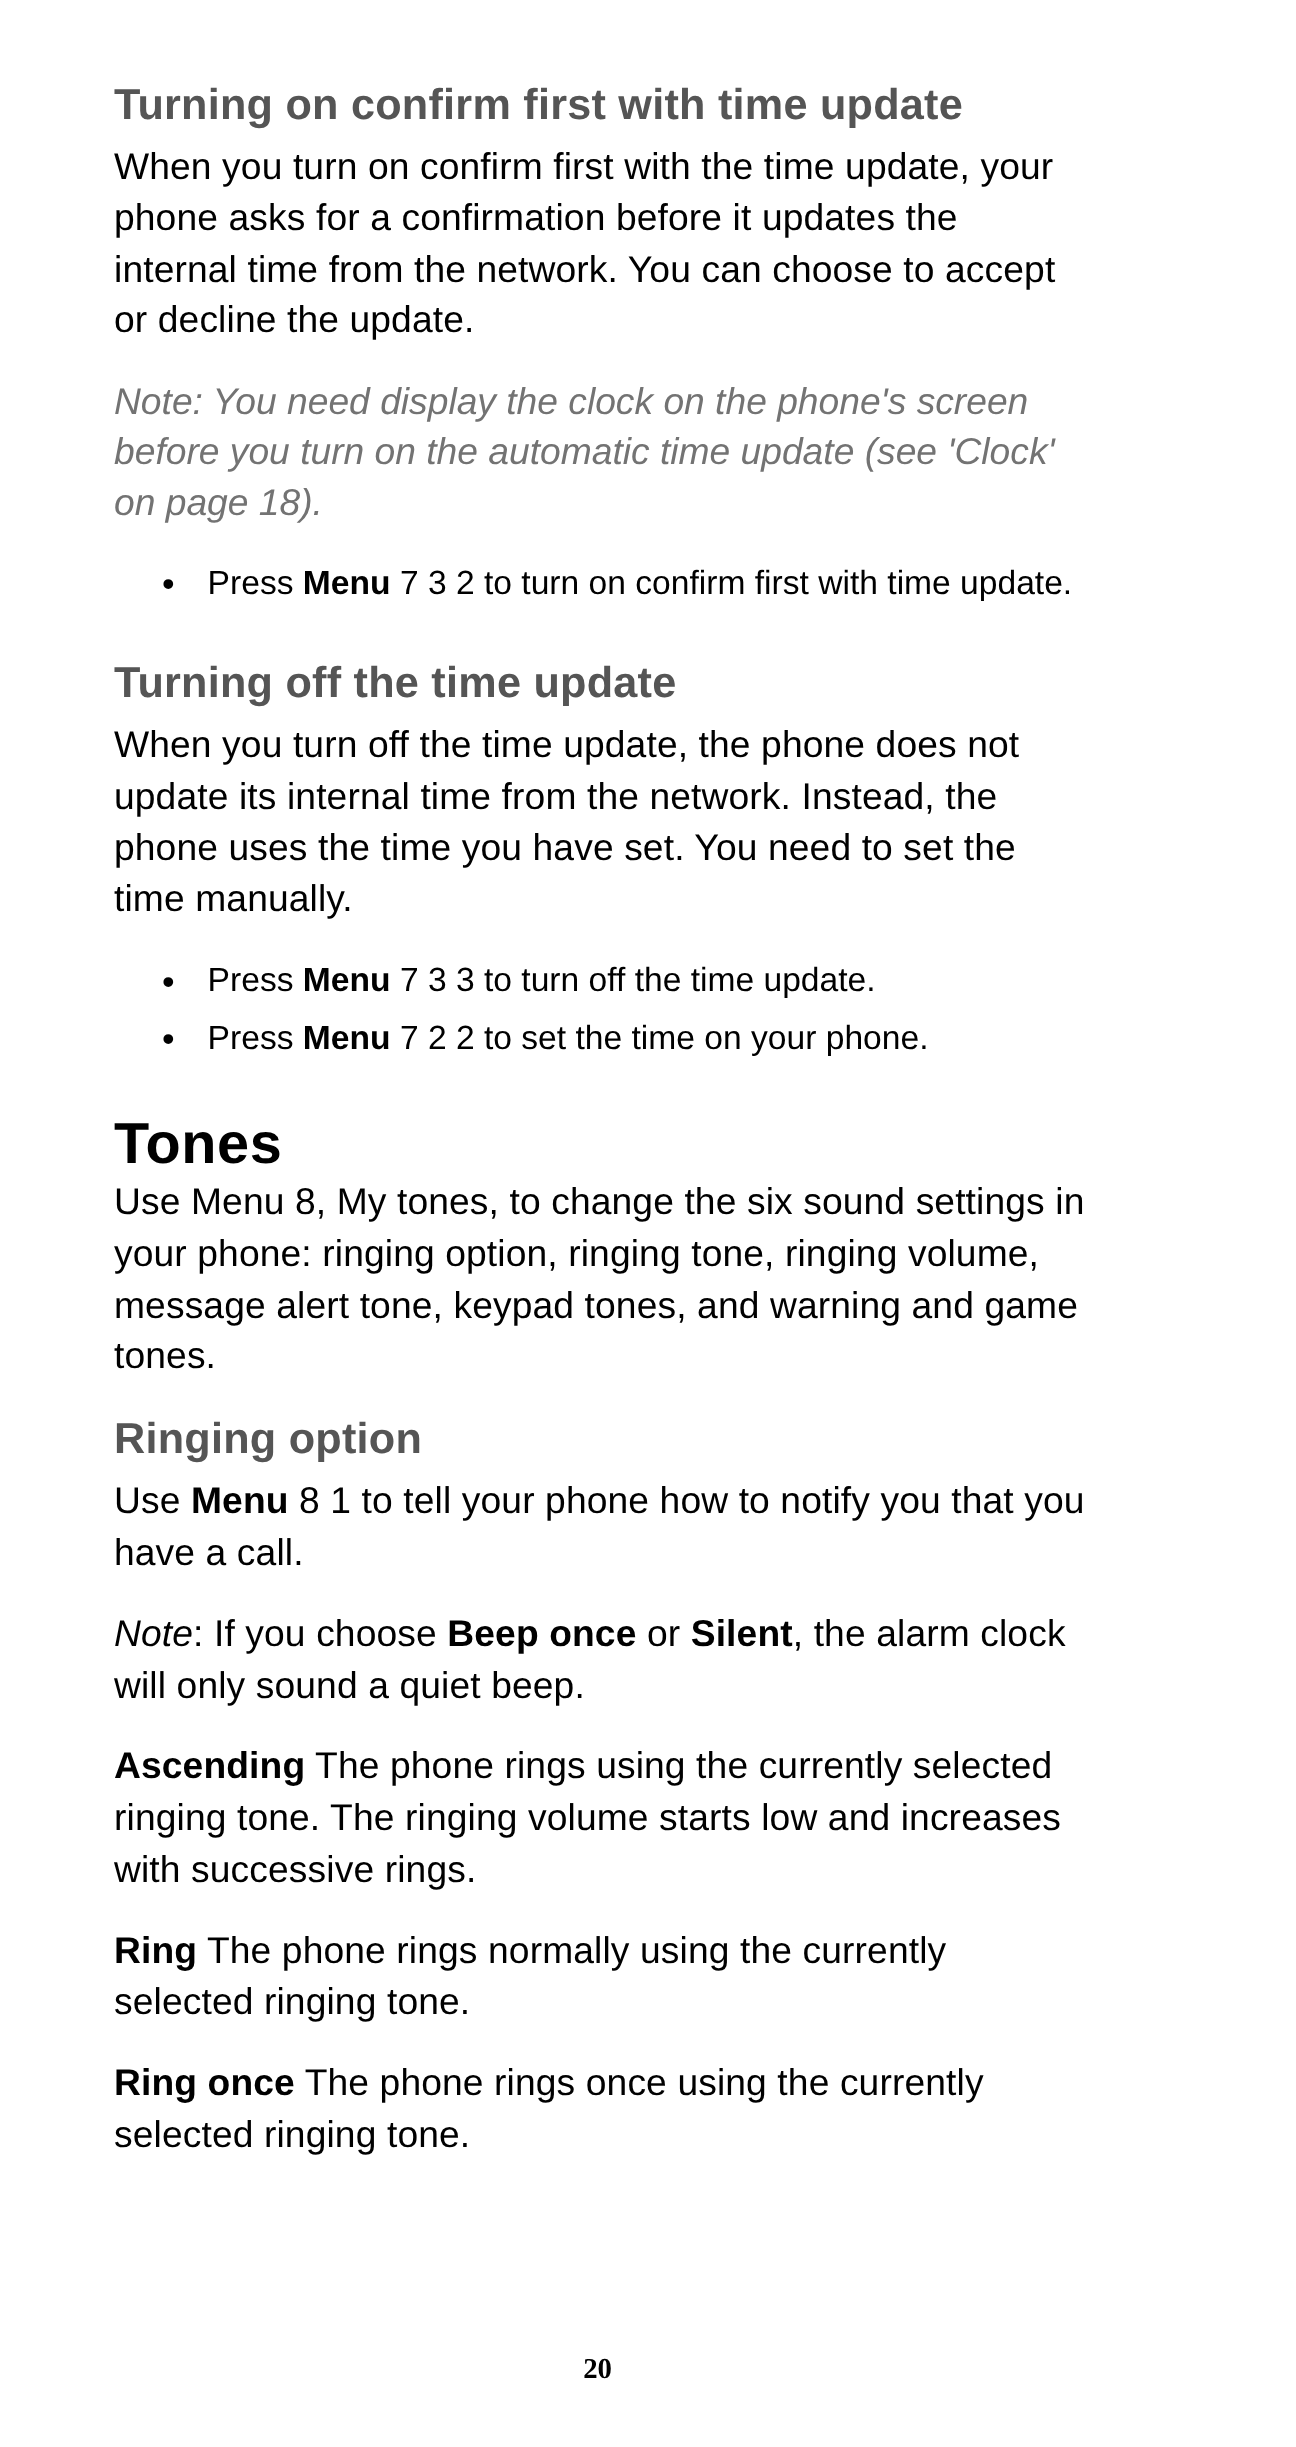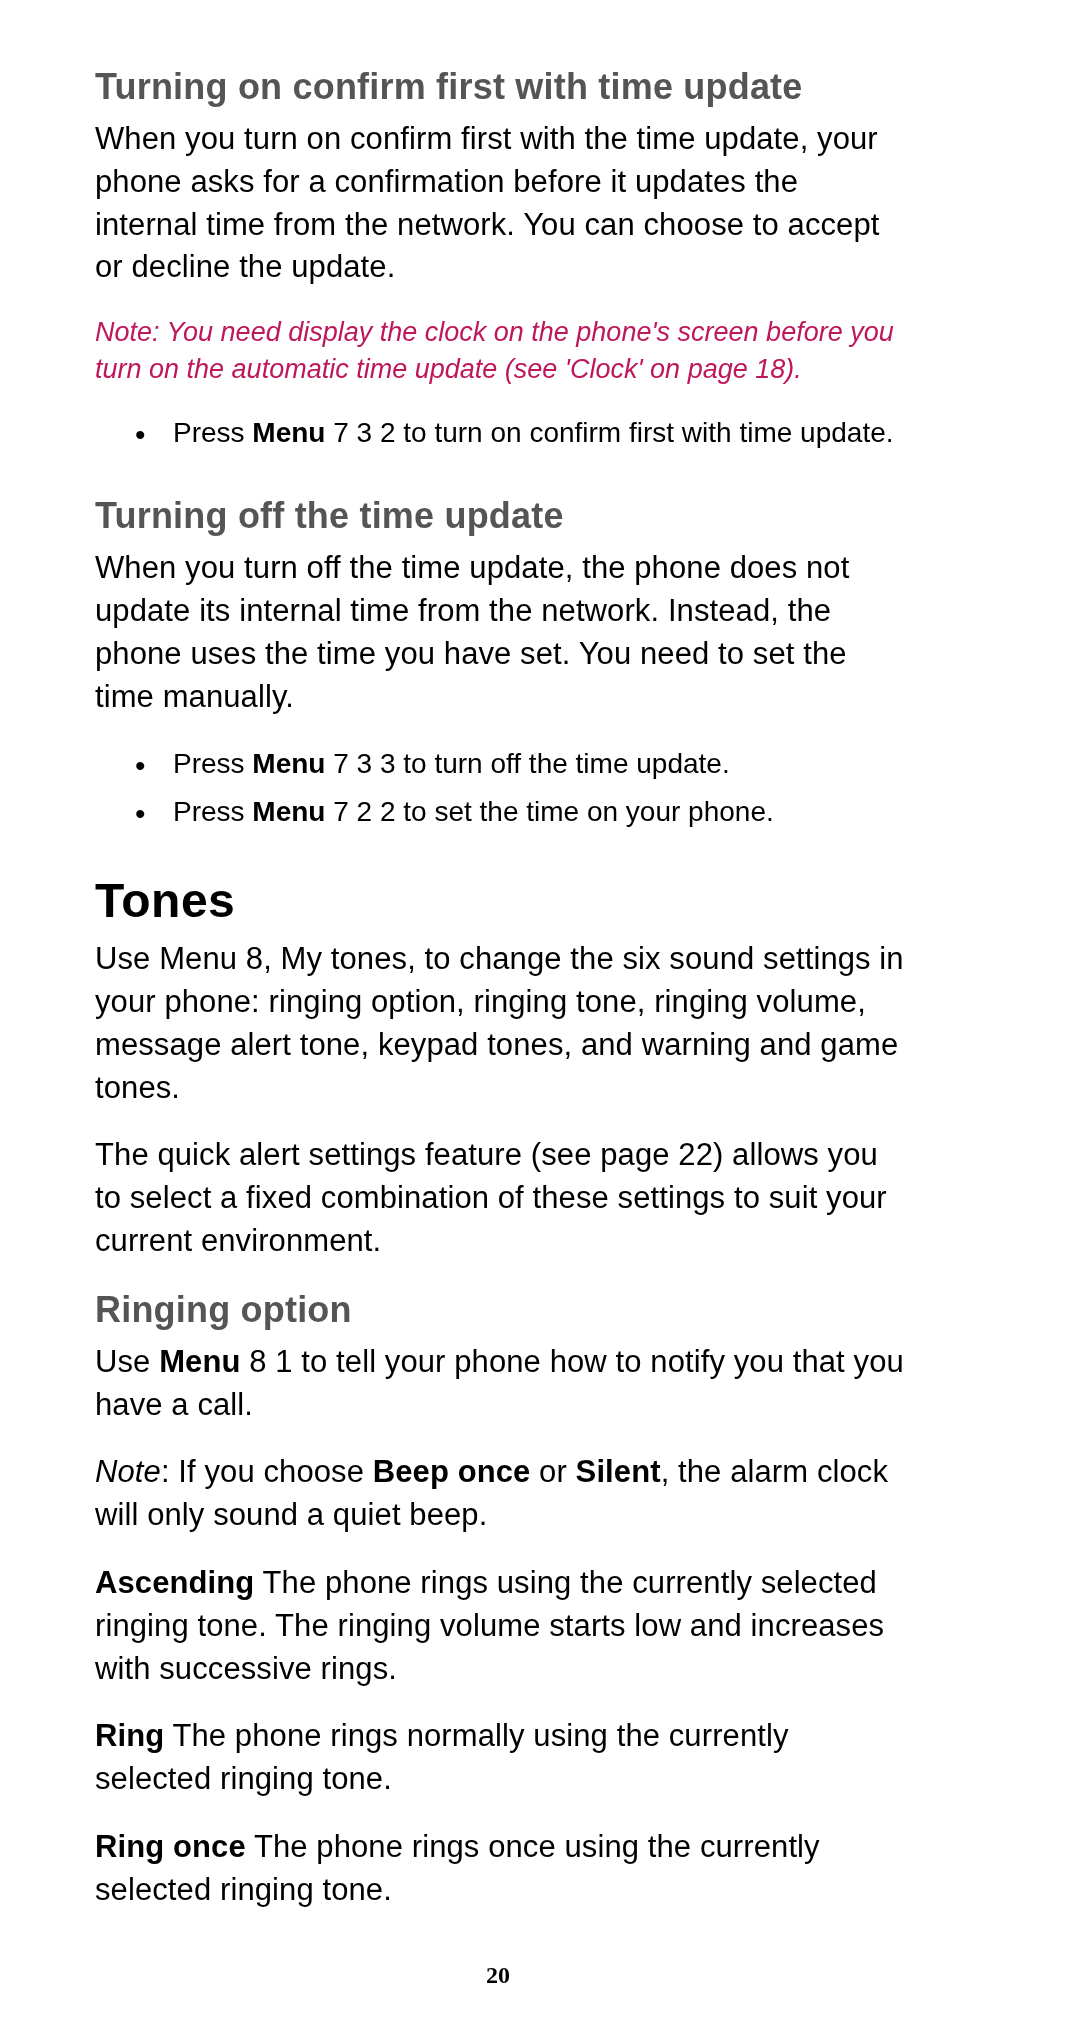--- a/index.html
+++ b/index.html
@@ -27,22 +27,22 @@
   .p {
     font-size: 31px;
     font-weight: 400;
     color: #000000;
     line-height: 1.38;
     margin-bottom: 25px;
     letter-spacing: 0.1px;
   }
   .note {
     font-style: italic;
-    font-size: 27px;
-    color: #be185d;
+    font-size: 31px;
+    color: #737373;
     line-height: 1.35;
     margin-bottom: 25px;
   }
   ul.bullets {
     list-style: none;
     padding: 0;
     margin: 0 0 40px 0;
   }
   ul.bullets li {
     font-size: 28px;
@@ -58,21 +58,21 @@
     top: 0;
     font-size: 30px;
     color: #000;
   }
   .bold { font-weight: 700; }
   .h1 {
     font-size: 48px;
     font-weight: 700;
     color: #000000;
     margin-top: 30px;
-    margin-bottom: 10px;
+    margin-bottom: 0;
     letter-spacing: 0.5px;
   }
   .sp { display: inline; }
   .page-number {
     position: absolute;
     bottom: 50px;
     left: 0;
     width: 100%;
     text-align: center;
     font-size: 24px;
@@ -100,21 +100,20 @@
     <li>
       <span class="sp">Press </span><span class="sp bold">Menu</span><span class="sp"> 7 3 3  to turn off the time update.</span>
     </li>
     <li>
       <span class="sp">Press </span><span class="sp bold">Menu</span><span class="sp"> 7 2 2  to set the time on your phone.</span>
     </li>
   </ul>
 
   <div class="h1">Tones</div>
   <div class="p">Use Menu 8, My tones, to change the six sound settings in your phone: ringing option, ringing tone, ringing volume, message alert tone, keypad tones, and warning and game tones.</div>
-  <div class="p">The quick alert settings feature (see page 22) allows you to select a fixed combination of these settings to suit your current environment.</div>
 
   <div class="h2">Ringing option</div>
 
   <div class="p">
     <span class="sp">Use </span><span class="sp bold">Menu</span><span class="sp"> 8 1 to tell your phone how to notify you that you have a call.</span>
   </div>
 
   <div class="p">
     <span class="sp" style="font-style:italic">Note</span><span class="sp">:  If you choose </span><span class="sp bold">Beep once</span><span class="sp"> or </span><span class="sp bold">Silent</span><span class="sp">, the alarm clock will only sound a quiet beep.</span>
   </div>

